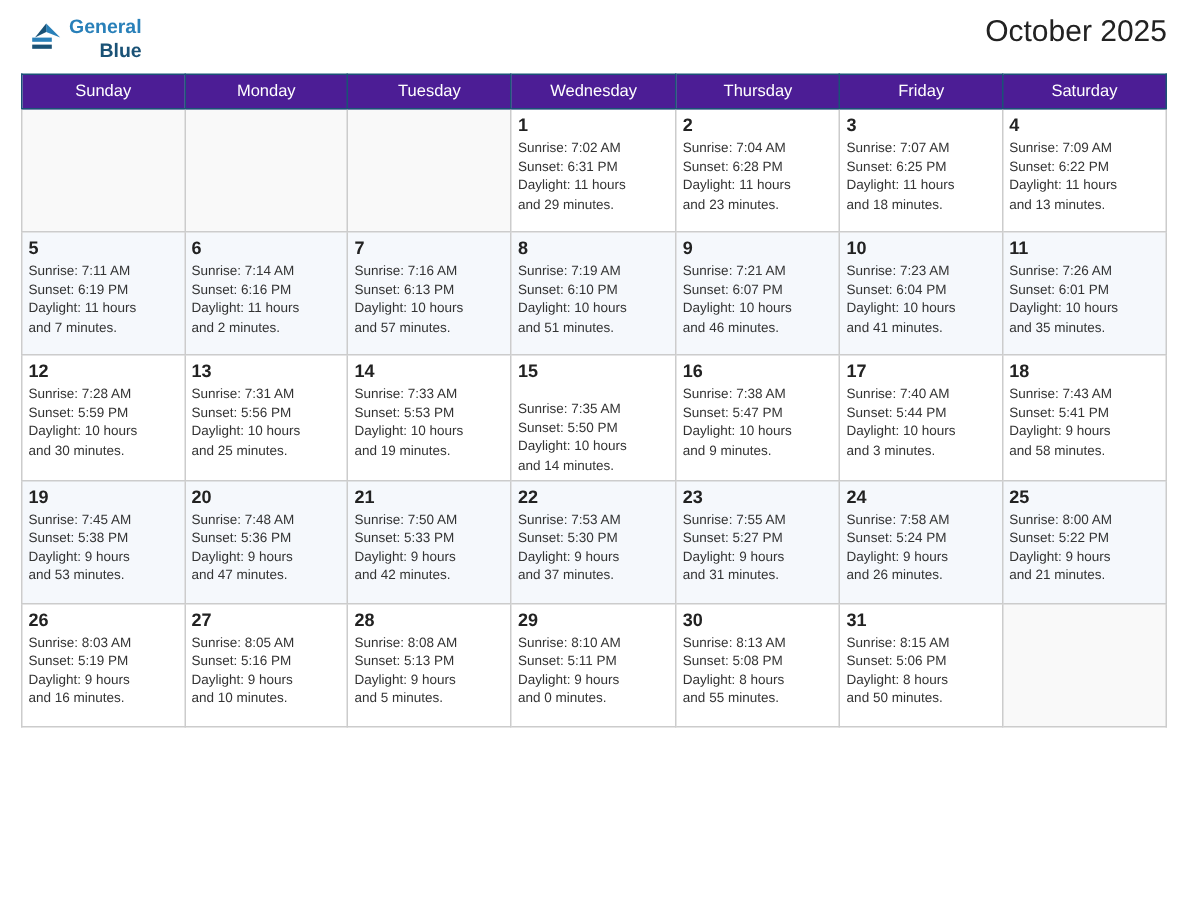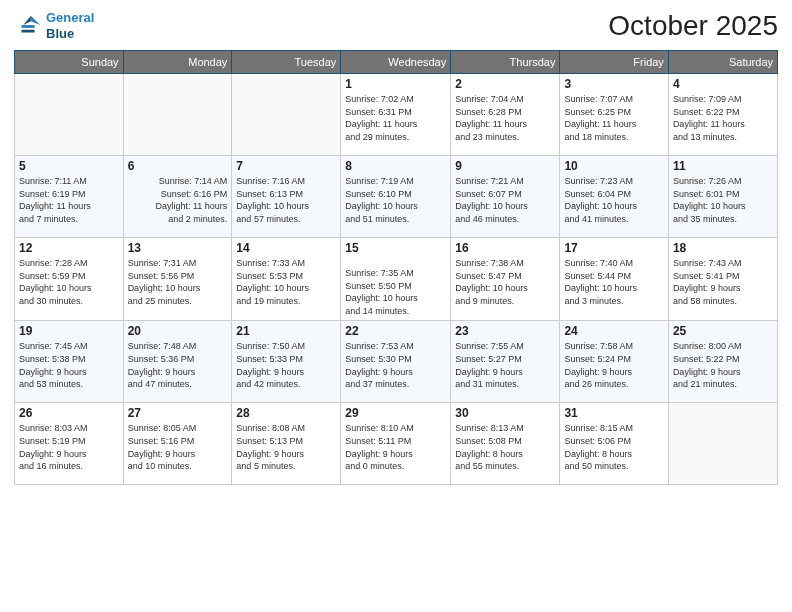--- a/index.html
+++ b/index.html
@@ -19,56 +19,57 @@
     .header {
       display: flex;
       align-items: flex-start;
       justify-content: space-between;
       margin-bottom: 8px;
     }
     .logo {
       display: flex;
       align-items: center;
       gap: 4px;
+      text-align: right;
     }
     .logo-text {
       font-size: 13px;
       font-weight: bold;
       color: #1a5276;
       line-height: 1.2;
     }
     .logo-text span {
       color: #2980b9;
     }
     .logo-icon {
       width: 28px;
       height: 28px;
     }
     .title-section {
       text-align: right;
     }
     .month-title {
-      font-size: 28px;
+      font-size: 20px;
       font-weight: 300;
       color: #222;
     }
     .location {
       font-size: 13px;
       color: #444;
     }
     .calendar {
       width: 100%;
       border-collapse: collapse;
       font-size: 9.5px;
     }
     .calendar thead th {
-      background: #737373;
+      background: #4c1d95;
       color: #fff;
       padding: 5px 4px;
-      text-align: right;
+      text-align: center;
       font-size: 11px;
       font-weight: normal;
       border: 1px solid #1a5276;
     }
     .calendar tbody td {
       border: 1px solid #ccc;
       vertical-align: top;
       padding: 3px 4px;
       width: 113px;
       min-height: 80px;
@@ -164,21 +165,21 @@
         <tr>
           <td>
             <div class="day-number">5</div>
             <div class="day-info" style="white-space: pre-line;">Sunrise: 7:11 AM
 Sunset: 6:19 PM
 Daylight: 11 hours
 and 7 minutes.</div>
           </td>
           <td>
             <div class="day-number">6</div>
-            <div class="day-info" style="white-space: pre-line; text-align: right;">Sunrise: 7:14 AM
+            <div class="day-info" style="white-space: pre-line;">Sunrise: 7:14 AM
 Sunset: 6:16 PM
 Daylight: 11 hours
 and 2 minutes.</div>
           </td>
           <td>
             <div class="day-number">7</div>
             <div class="day-info" style="white-space: pre-line;">Sunrise: 7:16 AM
 Sunset: 6:13 PM
 Daylight: 10 hours
 and 57 minutes.</div>

